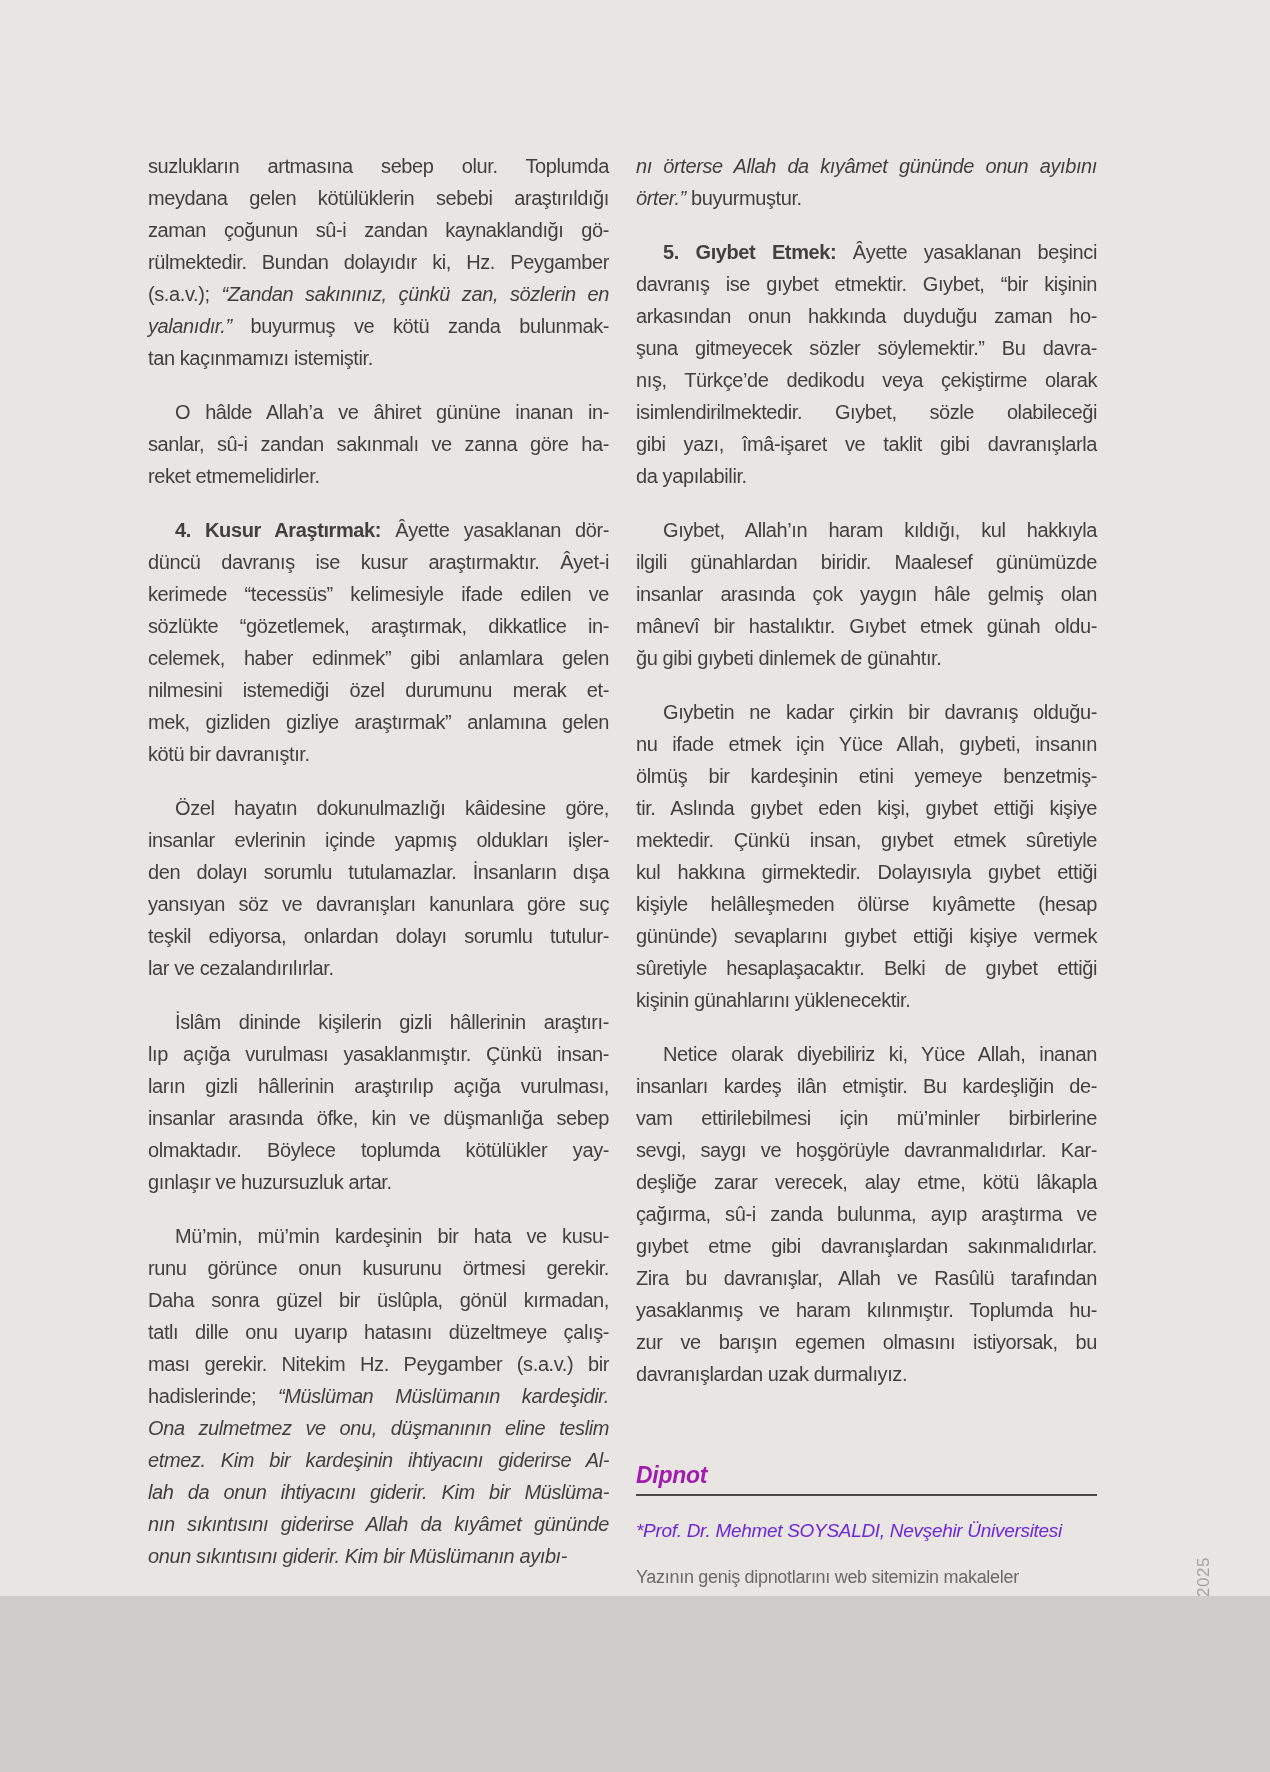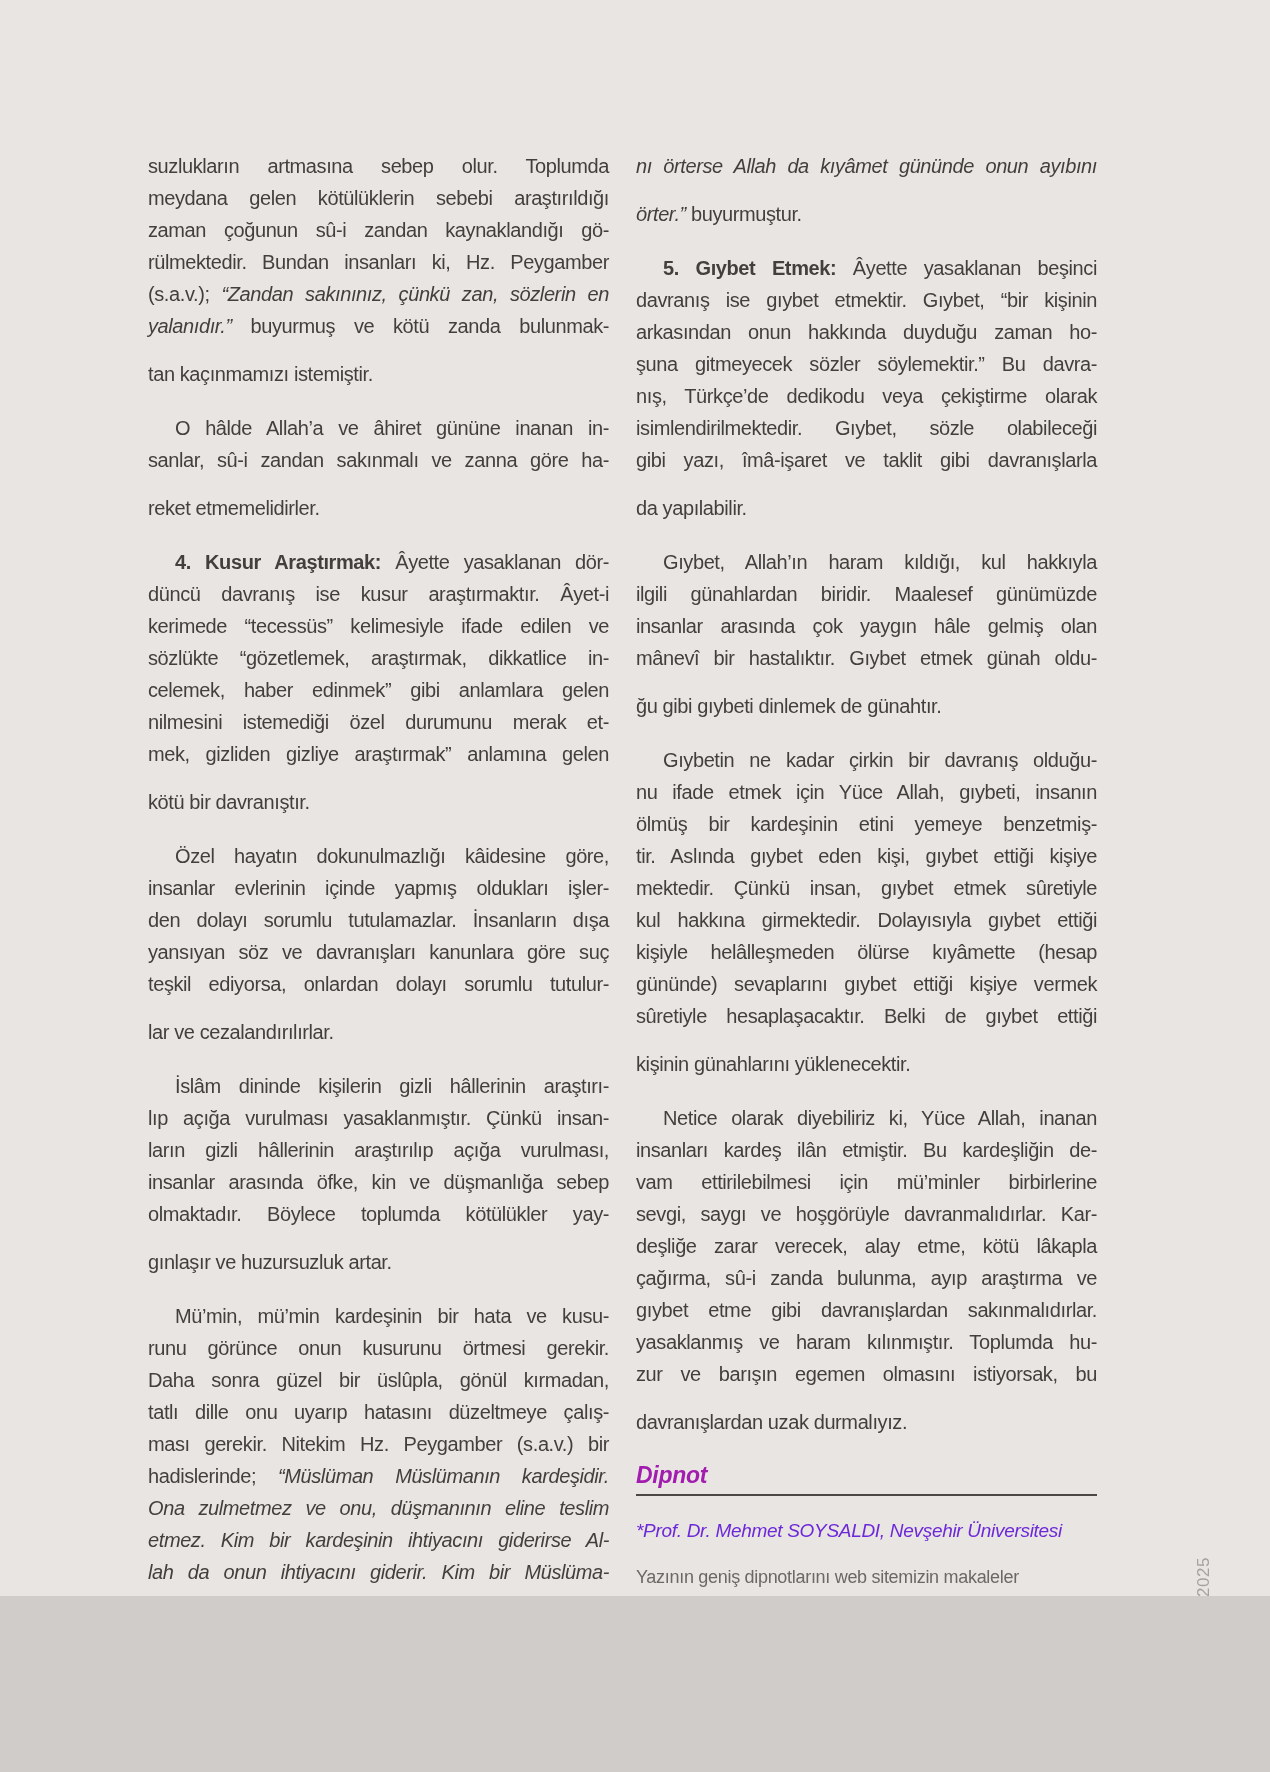--- a/index.html
+++ b/index.html
@@ -24,21 +24,21 @@
   .para{margin:0 0 22px 0;}
   .para:last-child{margin-bottom:0;}
   .para.indent .line:first-child{text-indent:27px;}
   .line{
     font-size:20px;
     line-height:32px;
     letter-spacing:-0.4px;
     text-align:justify;
     text-align-last:justify;
   }
-  .line.last{text-align-last:left;margin-top:16px;}
+  .line.last{text-align-last:left;}
   .seg-n{}
   .seg-b{font-weight:bold;}
   .seg-i{font-style:italic;}
 
   .footnote{
     position:absolute;
     left:636px;
     top:1462px;
     width:461px;
   }
@@ -123,21 +123,21 @@
 </head>
 <body>
 
 <div class="page">
 
   <div class="col" id="col-left">
       <div class="para">
         <div class="line"><span class="seg-n">suzlukların artmasına sebep olur. Toplumda</span></div>
         <div class="line"><span class="seg-n">meydana gelen kötülüklerin sebebi araştırıldığı</span></div>
         <div class="line"><span class="seg-n">zaman çoğunun sû-i zandan kaynaklandığı gö-</span></div>
-        <div class="line"><span class="seg-n">rülmektedir. Bundan insanları ki, Hz. Peygamber</span></div>
+        <div class="line"><span class="seg-n">rülmektedir. Bundan dolayıdır ki, Hz. Peygamber</span></div>
         <div class="line"><span class="seg-n">(s.a.v.); </span><span class="seg-i">“Zandan sakınınız, çünkü zan, sözlerin en</span></div>
         <div class="line"><span class="seg-i">yalanıdır.”</span><span class="seg-n"> buyurmuş ve kötü zanda bulunmak-</span></div>
         <div class="line last"><span class="seg-n">tan kaçınmamızı istemiştir.</span></div>
       </div>
       <div class="para indent">
         <div class="line"><span class="seg-n">O hâlde Allah’a ve âhiret gününe inanan in-</span></div>
         <div class="line"><span class="seg-n">sanlar, sû-i zandan sakınmalı ve zanna göre ha-</span></div>
         <div class="line last"><span class="seg-n">reket etmemelidirler.</span></div>
       </div>
       <div class="para indent">
@@ -215,20 +215,21 @@
         <div class="line last"><span class="seg-n">kişinin günahlarını yüklenecektir.</span></div>
       </div>
       <div class="para indent">
         <div class="line"><span class="seg-n">Netice olarak diyebiliriz ki, Yüce Allah, inanan</span></div>
         <div class="line"><span class="seg-n">insanları kardeş ilân etmiştir. Bu kardeşliğin de-</span></div>
         <div class="line"><span class="seg-n">vam ettirilebilmesi için mü’minler birbirlerine</span></div>
         <div class="line"><span class="seg-n">sevgi, saygı ve hoşgörüyle davranmalıdırlar. Kar-</span></div>
         <div class="line"><span class="seg-n">deşliğe zarar verecek, alay etme, kötü lâkapla</span></div>
         <div class="line"><span class="seg-n">çağırma, sû-i zanda bulunma, ayıp araştırma ve</span></div>
         <div class="line"><span class="seg-n">gıybet etme gibi davranışlardan sakınmalıdırlar.</span></div>
+        <div class="line"><span class="seg-n">Zira bu davranışlar, Allah ve Rasûlü tarafından</span></div>
         <div class="line"><span class="seg-n">yasaklanmış ve haram kılınmıştır. Toplumda hu-</span></div>
         <div class="line"><span class="seg-n">zur ve barışın egemen olmasını istiyorsak, bu</span></div>
         <div class="line last"><span class="seg-n">davranışlardan uzak durmalıyız.</span></div>
       </div>
     </div>
 
   <div class="footnote">
     <div class="footnote-heading">Dipnot</div>
     <hr class="footnote-rule">
     <div class="footnote-author">*Prof. Dr. Mehmet SOYSALDI, Nevşehir Üniversitesi</div>

